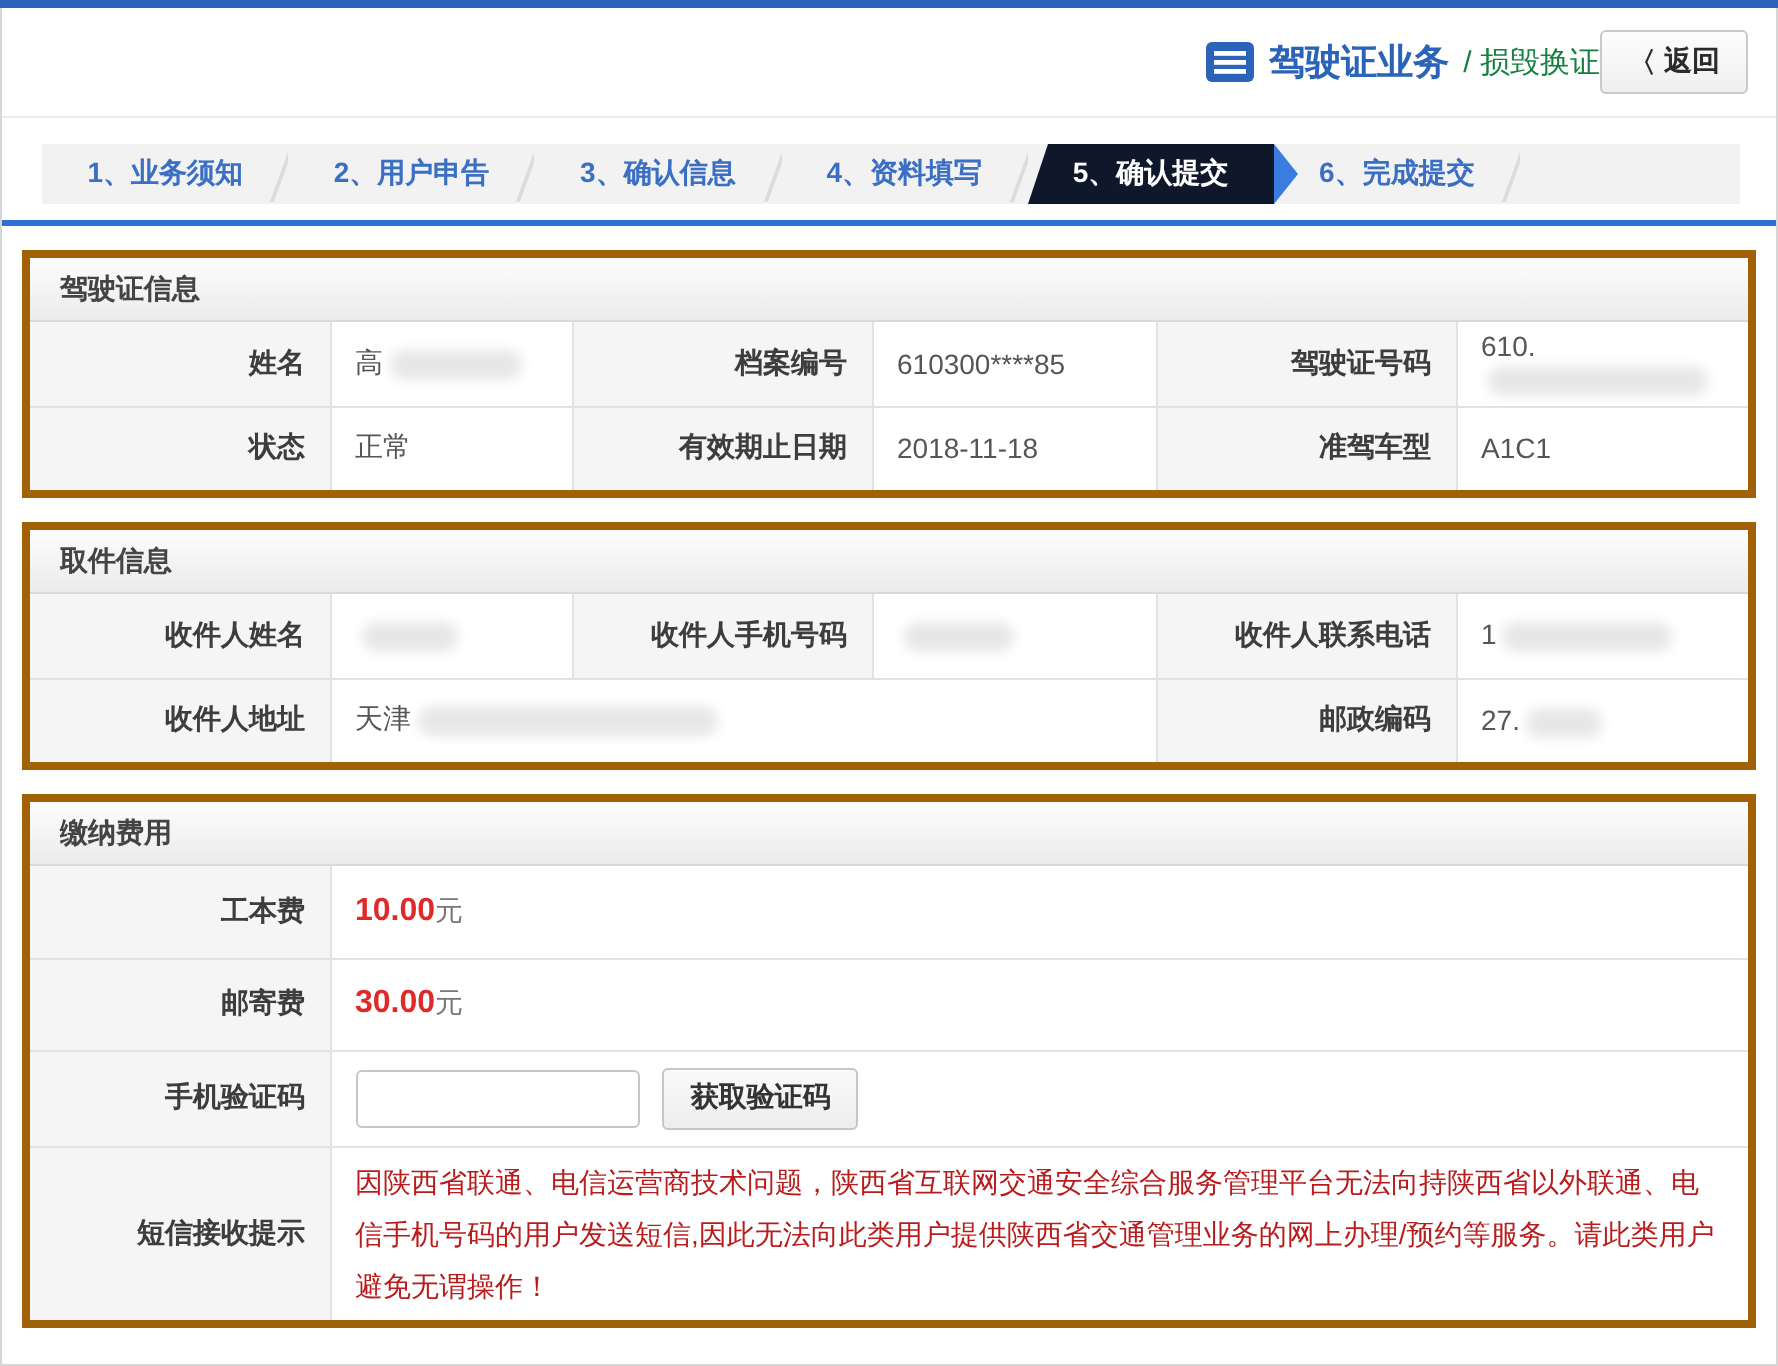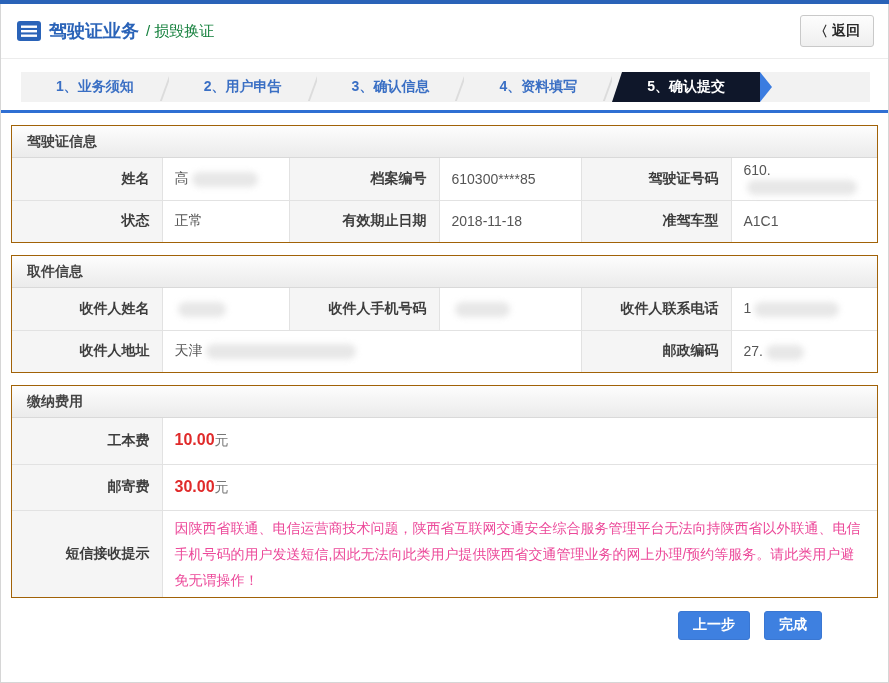--- a/index.html
+++ b/index.html
@@ -2,21 +2,21 @@
 <html><head>
 <meta charset="utf-8">
 <style>
   * { margin:0; padding:0; box-sizing:border-box; }
   html,body { width:889px; height:683px; background:#fff;
     font-family:"Liberation Sans","DejaVu Sans",sans-serif; font-size:14px; color:#333; }
   .topbar { height:4px; background:#2a63b8; }
   .frame { height:679px; border:1px solid #d6d6d6; border-top:none; background:#fff; overflow:hidden; }
 
   
-  .header { display:flex; justify-content:space-between; align-items:center;
+  .header { display:flex; justify-content:flex-end; align-items:center;
     padding:11px 14px 11px 16px; border-bottom:1px solid #ececec; }
   .header-left { display:flex; align-items:center; }
   .title-icon { width:24px; height:20px; margin-right:8px; }
   .page-title { font-size:18px; font-weight:bold; color:#2a63b8; }
   .page-subtitle { font-size:15px; color:#15803d; margin-left:7px; }
   .back-btn { display:inline-flex; align-items:center; gap:4px; background:linear-gradient(#fdfdfd,#efefef);
     border:1px solid #c9c9c9; border-radius:3px; padding:6px 13px; font-size:14px; font-weight:bold;
     color:#2b2b2b; cursor:pointer; }
   .back-chevron { font-size:14px; font-weight:bold; line-height:1; }
 
@@ -29,33 +29,33 @@
   .step.filler { flex:0 0 110px; }
   .step.filler::after { display:none; }
   .step.active { background:#0f172a; color:#fff; }
   .step.active::before { content:""; position:absolute; left:0; top:0; width:0; height:0;
     border-bottom:30px solid transparent; border-left:10px solid #f2f2f2; }
   .arrow-tip { position:absolute; right:-12px; top:0; width:0; height:0; z-index:2;
     border-top:15px solid transparent; border-bottom:15px solid transparent; border-left:12px solid #3b7ce0; }
   .steps-underline { height:3px; background:#2f6fd3; margin-top:8px; }
 
   
-  .section { margin:12px 10px 0 10px; border:1px solid #a16207; }
+  .section { margin:12px 10px 12px 10px; border:4px solid #a16207; }
   .section-title { height:32px; line-height:31px; padding:0 15px; font-weight:bold; color:#444;
     background:linear-gradient(#fdfdfd,#ebebeb); border-bottom:1px solid #d9d9d9; }
   table { width:100%; border-collapse:collapse; border:hidden; table-layout:fixed; }
   td { border:1px solid #e2e2e2; height:42px; font-size:14px; }
   td.lbl { background:#f5f5f5; text-align:right; padding-right:12px; color:#3d3d3d; font-weight:bold; }
   td.val { background:#fff; text-align:left; padding-left:12px; color:#555; }
   .fee-row td { height:46px; }
   .code-row td { height:48px; }
   .notice-row td { height:78px; }
   .fee-num { color:#e02a2a; font-weight:bold; font-size:16px; }
   .fee-unit { color:#777; font-size:14px; }
-  .notice-text { color:#ec4899; line-height:26px; padding:4px 15px 4px 0; display:block; }
+  .notice-text { color:#b91c1c; line-height:26px; padding:4px 15px 4px 0; display:block; }
   td.notice-cell { padding-left:12px; }
 
   .blur { display:inline-block; height:15px; background:#d7d7d7; opacity:.6; filter:blur(3px);
     border-radius:8px; vertical-align:middle; margin-left:3px; }
   .w38{width:38px}.w48{width:48px}.w55{width:55px}.w66{width:66px}.w85{width:85px}.w110{width:110px}.w150{width:150px}
 
   .code-input { width:142px; height:29px; border:1px solid #c6c6c6; border-radius:3px; padding:0 8px;
     font-size:14px; vertical-align:middle; }
   .code-btn { height:31px; margin-left:8px; padding:0 13px; background:linear-gradient(#fafafa,#ededed);
     border:1px solid #c6c6c6; border-radius:3px; font-size:14px; font-weight:bold; color:#333;
@@ -91,20 +91,21 @@
 
   <div class="steps">
     <div class="step">1、业务须知</div>
     <div class="step">2、用户申告</div>
     <div class="step">3、确认信息</div>
     <div class="step">4、资料填写</div>
     <div class="step active">
         <span>5、确认提交</span>
         <span class="arrow-tip"></span>
       </div>
+    <div class="step">6、完成提交</div>
     <div class="step filler"></div>
   </div>
   <div class="steps-underline"></div>
 
   <div class="section">
     <div class="section-title">驾驶证信息</div>
     <table>
       <colgroup>
           <col style="width:150px">
           <col>
@@ -173,20 +174,27 @@
         </colgroup>
       <tbody>
           <tr class="fee-row">
         <td class="lbl">工本费</td>
         <td class="val"><span class="fee-num">10.00</span><span class="fee-unit">元</span></td>
       </tr>
       <tr class="fee-row">
         <td class="lbl">邮寄费</td>
         <td class="val"><span class="fee-num">30.00</span><span class="fee-unit">元</span></td>
       </tr>
+      <tr class="code-row">
+        <td class="lbl">手机验证码</td>
+        <td class="val">
+          <input class="code-input" type="text" value="" style="">
+          <button class="code-btn">获取验证码</button>
+        </td>
+      </tr>
       <tr class="notice-row">
         <td class="lbl">短信接收提示</td>
         <td class="val notice-cell">
           <span class="notice-text">因陕西省联通、电信运营商技术问题，陕西省互联网交通安全综合服务管理平台无法向持陕西省以外联通、电信手机号码的用户发送短信,因此无法向此类用户提供陕西省交通管理业务的网上办理/预约等服务。请此类用户避免无谓操作！</span>
         </td>
       </tr>
     </tbody>
       </table>
   </div>
 

